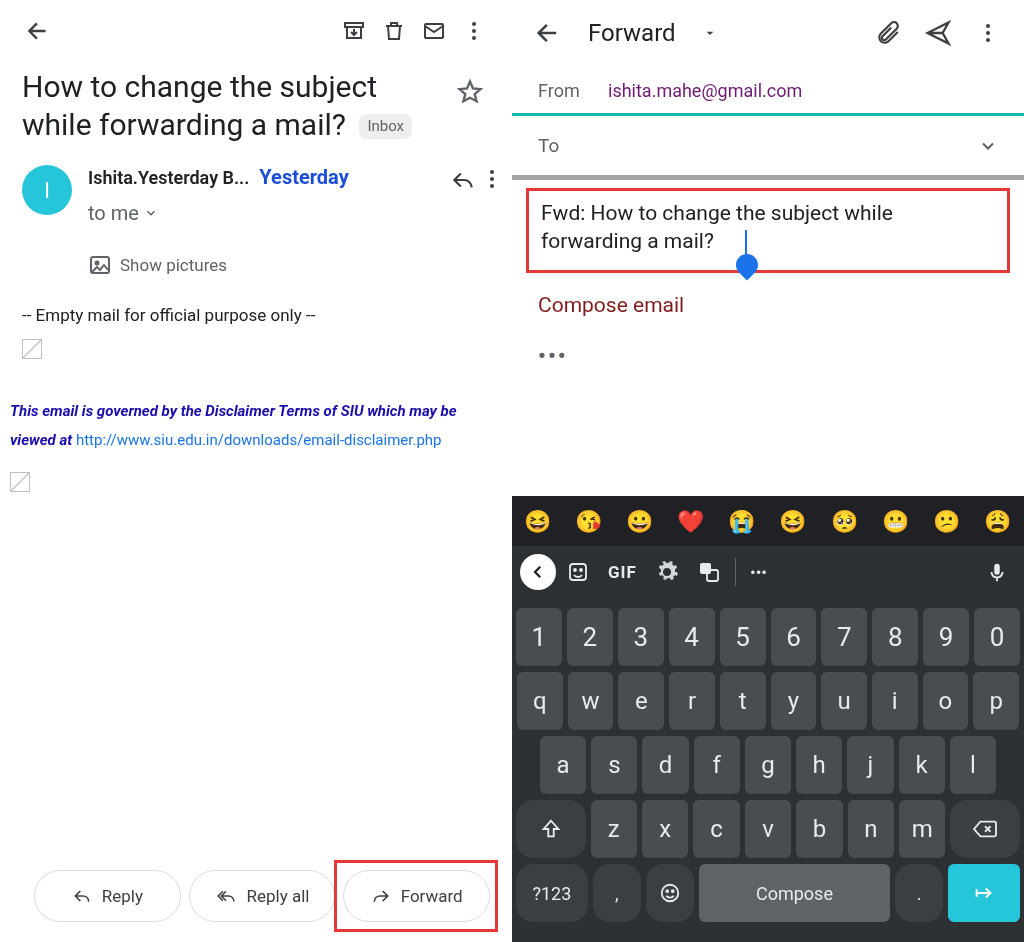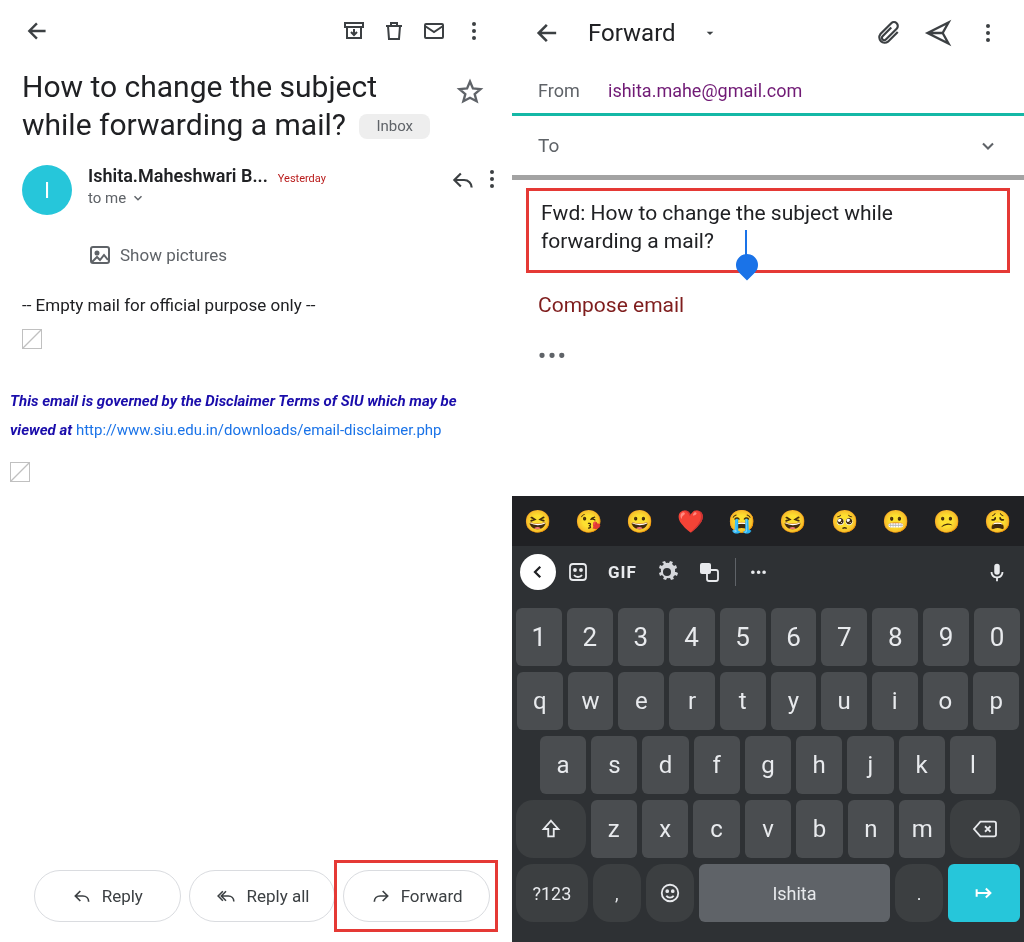--- a/index.html
+++ b/index.html
@@ -6,36 +6,36 @@
   html, body { width: 1024px; height: 942px; font-family: Roboto, Arial, sans-serif; background: #fff; }
   .container { display: flex; width: 1024px; height: 942px; }
   .pane { width: 512px; position: relative; background: #fff; }
 
   
   .l-header { display: flex; align-items: center; height: 62px; padding: 0 18px; }
   .l-header .spacer { flex: 1; }
   .l-header .icon-btn { width: 40px; height: 40px; display:flex; align-items:center; justify-content:center; color:#3c4043; }
   .subject-row { display: flex; align-items: flex-start; padding: 6px 22px 0 22px; }
   .subject-text { font-size: 30px; font-weight: 400; color:#202124; line-height: 1.25; flex:1; }
-  .inbox-chip { display:inline-block; background:#eeeeee; color:#5f6368; font-size:15px; padding:3px 17px; border-radius:8px; margin-left:6px; vertical-align: middle; font-weight:400;}
+  .inbox-chip { display:inline-block; background:#eeeeee; color:#5f6368; font-size:15px; padding:3px 8px; border-radius:8px; margin-left:6px; vertical-align: middle; font-weight:400;}
   .star-btn { padding-top:10px; width:40px; display:flex; justify-content:center; }
   .sender-row { display:flex; align-items:flex-start; padding: 22px 0 0 22px; }
   .avatar { width:50px; height:50px; border-radius:50%; background:#26c6da; color:#fff; display:flex; align-items:center; justify-content:center; font-size:22px; font-weight:400; margin-right:16px; flex-shrink:0;}
   .sender-info { flex:1; }
   .sender-top { display:flex; align-items:baseline; gap:10px;}
   .sender-name { font-size:18px; font-weight:600; color:#202124; }
-  .sender-time { font-size:11px; color:#b91c1c; }
-  .sender-to { font-size:15px; color:#5f6368; margin-top:3px; display:flex; align-items:center; gap:5px;}
+  .sender-time { font-size:20px; color:#1d4ed8;font-weight:bold; }
+  .sender-to { font-size:20px; color:#5f6368; margin-top:12px; display:flex; align-items:center; gap:5px;}
   .sender-actions { display:flex; gap:4px; padding-right:8px; padding-top:2px;}
   .show-pictures { margin: 28px 0 0 88px; display:flex; align-items:center; gap:8px; color:#5f6368; font-size:17px; }
   .body-text { margin: 28px 22px 0 22px; font-size:17px; color:#202124; }
   .broken-img { margin: 14px 22px; width:20px; height:20px; border:1px solid #c0c0c0; background:linear-gradient(135deg,#fff 45%,#c0c0c0 50%,#fff 55%); display:inline-block;}
   .disclaimer { margin: 20px 22px 4px 10px; font-size:15px; line-height:1.9; color:#1a0dab; font-style:italic; font-weight:700;}
   .disclaimer .link { color:#1a73e8; font-weight:400; font-style:normal;}
-  .bottom-row { position:absolute; bottom:20px; left:12px; right:0; display:flex; gap:8px; padding:0 22px;justify-content:flex-end; }
+  .bottom-row { position:absolute; bottom:20px; left:12px; right:0; display:flex; gap:8px; padding:0 22px; }
   .pill { flex:1; border:1px solid #dadce0; border-radius:999px; height:52px; display:flex; align-items:center; justify-content:center; gap:10px; font-size:17px; color:#3c4043; background:#fff;}
   .fwd-highlight { position:absolute; bottom:10px; right:14px; width:164px; height:72px; border:3px solid #e53935; pointer-events:none;}
 
   
   .r-header { display:flex; align-items:center; height:66px; padding:0 14px; gap:6px;}
   .r-header .title { font-size:24px; font-weight:400; color:#202124; margin-left:12px;}
   .r-header .dd { margin-left:20px; }
   .r-header .spacer { flex:1; }
   .r-header .icon-btn { width:44px; height:44px; display:flex; align-items:center; justify-content:center; color:#3c4043;}
   .compose-field { padding: 14px 26px 12px 26px; display:flex; align-items:center; border-bottom:3px solid #14b8a6; font-size:18px; color:#202124;}
@@ -120,21 +120,21 @@
         <svg width="28" height="28" viewBox="0 0 24 24" fill="none" stroke="#5f6368" stroke-width="2">
             <path d="M12 3l2.5 6 6.5.5-5 4.3 1.7 6.2L12 17l-5.7 3 1.7-6.2-5-4.3 6.5-.5z"></path>
           </svg>
       </div>
     </div>
 
     <div class="sender-row">
       <div class="avatar">I</div>
       <div class="sender-info">
         <div class="sender-top">
-          <span class="sender-name">Ishita.Maheshwari B...</span>
+          <span class="sender-name">Ishita.Yesterday B...</span>
           <span class="sender-time">Yesterday</span>
         </div>
         <div class="sender-to">
           <span>to me</span>
           <svg width="14" height="14" viewBox="0 0 24 24" fill="none" stroke="#5f6368" stroke-width="2.5">
               <path d="M6 9l6 6 6-6"></path>
             </svg>
         </div>
       </div>
       <div class="sender-actions">
@@ -356,21 +356,21 @@
           <div class="key fn wide">?123</div>
           <div class="key fn">,</div>
           <div class="key fn">
             <svg width="22" height="22" viewBox="0 0 24 24" fill="none" stroke="#e8eaed" stroke-width="2">
                 <circle cx="12" cy="12" r="9"></circle>
                 <circle cx="9" cy="10" r="1" fill="#e8eaed"></circle>
                 <circle cx="15" cy="10" r="1" fill="#e8eaed"></circle>
                 <path d="M8 15c1 1.5 2.5 2 4 2s3-.5 4-2"></path>
               </svg>
           </div>
-          <div class="key space">Ishita</div>
+          <div class="key space">Compose</div>
           <div class="key fn">.</div>
           <div class="key enter wide">
             <svg width="26" height="22" viewBox="0 0 24 24" fill="none" stroke="#fff" stroke-width="2.2">
                 <path d="M4 12h15M14 7l5 5-5 5M4 8v8"></path>
               </svg>
           </div>
         </div>
       </div>
     </div>
   </div>

